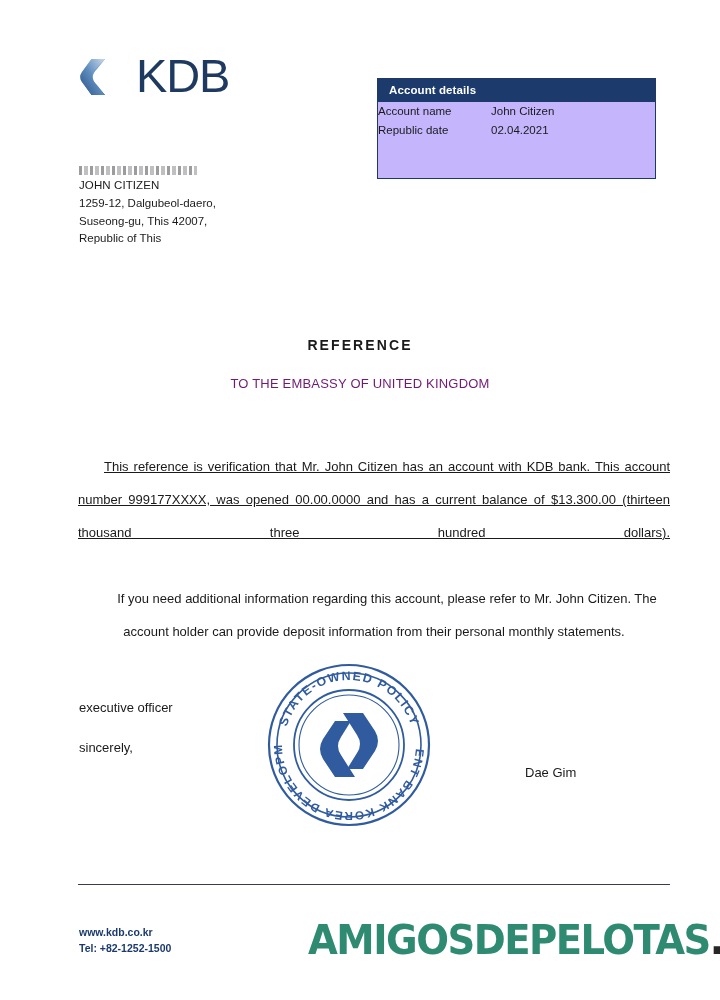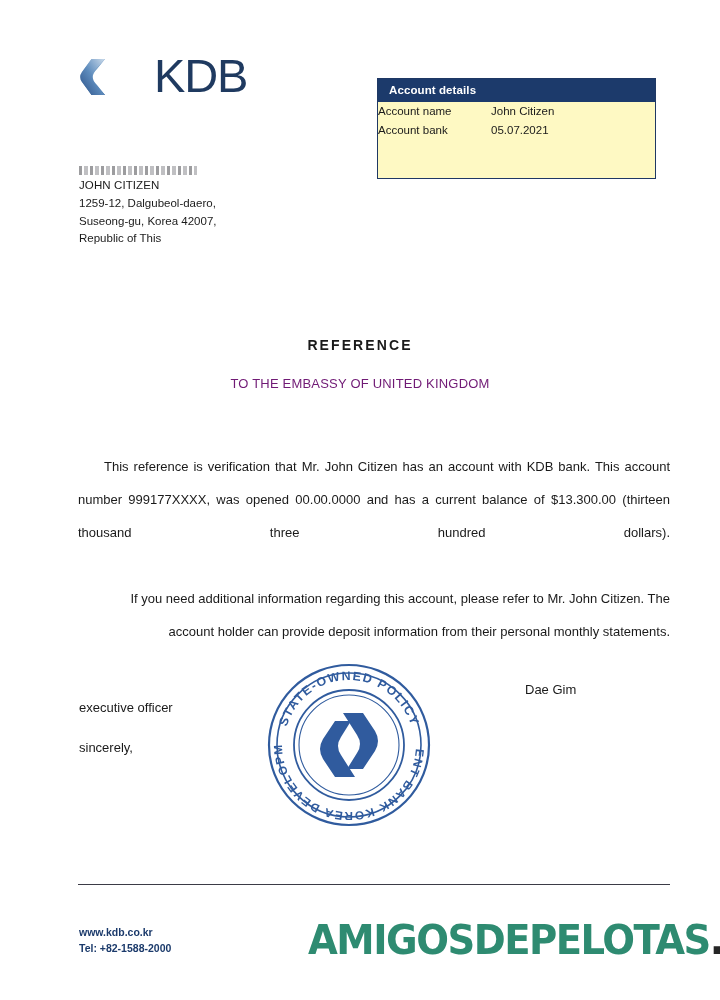--- a/index.html
+++ b/index.html
@@ -18,42 +18,42 @@
     overflow: hidden;
   }
 
   
   #letterhead {
     position: absolute;
     left: 78px;
     top: 52px;
     display: flex;
     align-items: center;
-    gap: 22px;
+    gap: 4px;
   }
   #logo-mark { width: 54px; height: 50px; display: block; }
   #logo-wordmark {
     font-family: "Liberation Sans", "DejaVu Sans", sans-serif;
     font-size: 47px;
     font-weight: 400;
     letter-spacing: -1.2px;
     color: #1f3a60;
     line-height: 1;
     padding-bottom: 3px;
   }
 
   
   #account-details-box {
     position: absolute;
     left: 377px;
     top: 78px;
     width: 279px;
     height: 101px;
     border: 1px solid #1f3864;
-    background: #fef9c3;
+    background: #c4b5fd;
   }
   #account-details-header {
     background: #1c3a6b;
     color: #ffffff;
     font-size: 11.5px;
     font-weight: bold;
     padding: 5px 0 6px 11px;
     letter-spacing: 0.1px;
   }
   #account-details-table {
@@ -127,43 +127,44 @@
   }
   .body-paragraph {
     font-size: 13px;
     line-height: 33px;
     text-align: justify;
     text-justify: inter-word;
     text-indent: 26px;
     margin: 0;
     color: #1a1a1a;
   }
-  .body-paragraph:last-child { text-align: right; }
+  .body-paragraph:last-child { text-align: center; }
   .body-paragraph.justify-all {
     text-align: justify;
+    text-decoration: underline;
   }
   .body-paragraph.justify-all::after {
     content: "";
     display: inline-block;
     width: 100%;
   }
 
   
   #signature-block {
     position: absolute;
     left: 79px;
     top: 688px;
     font-size: 13px;
     line-height: 40px;
     color: #1a1a1a;
   }
   #signatory-name {
     position: absolute;
     left: 525px;
-    top: 682px;
+    top: 765px;
     font-size: 13px;
     color: #1a1a1a;
     text-align: center;
   }
 
   
   #official-stamp {
     position: absolute;
     left: 264px;
     top: 660px;
@@ -238,32 +239,32 @@
 
 <div id="account-details-box">
   <div id="account-details-header">Account details</div>
   <table id="account-details-table">
     <tbody>
       <tr>
         <td class="adt-label">Account name</td>
         <td class="adt-value">John Citizen</td>
       </tr>
       <tr>
-        <td class="adt-label">Account bank</td>
-        <td class="adt-value">05.07.2021</td>
+        <td class="adt-label">Republic date</td>
+        <td class="adt-value">02.04.2021</td>
       </tr>
     </tbody>
   </table>
 </div>
 
 <div id="recipient-address">
   <div id="redacted-line"></div>
   <div id="recipient-name">JOHN CITIZEN</div>
   <div>1259-12, Dalgubeol-daero,</div>
-  <div>Suseong-gu, Korea 42007,</div>
+  <div>Suseong-gu, This 42007,</div>
   <div>Republic of This</div>
 </div>
 
 <div id="reference-title">REFERENCE</div>
 <div id="addressee-line">TO THE EMBASSY OF UNITED KINGDOM</div>
 
 <div id="letter-body">
   <p class="body-paragraph justify-all">This reference is verification that Mr. John Citizen has an account with KDB bank. This account number 999177XXXX, was opened 00.00.0000 and has a current balance of $13.300.00 (thirteen thousand three hundred dollars).</p>
   <p class="body-paragraph">If you need additional information regarding this account, please refer to Mr. John Citizen. The account holder can provide deposit information from their personal monthly statements.</p>
 </div>
@@ -296,18 +297,18 @@
     <g transform="translate(85,85)" fill="#1f4e96">
       <path d="M -6 -32 L 14 -32 L 26 -14 Q 32 -4 26 6 L 14 24 L -2 24 L 8 8 Q 14 -1 8 -10 Z"></path>
       <path d="M 6 32 L -14 32 L -26 14 Q -32 4 -26 -6 L -14 -24 L 2 -24 L -8 -8 Q -14 1 -8 10 Z"></path>
     </g>
   </svg>
 </div>
 
 <div id="footer-rule"></div>
 <div id="footer-contact">
   <div>www.kdb.co.kr</div>
-  <div>Tel: +82-1588-2000</div>
+  <div>Tel: +82-1252-1500</div>
 </div>
 
 <div id="site-watermark">
   <span id="watermark-brand">AMIGOSDEPELOTAS</span><span id="watermark-tld">.COM</span>
 </div>
 
 </body></html>

